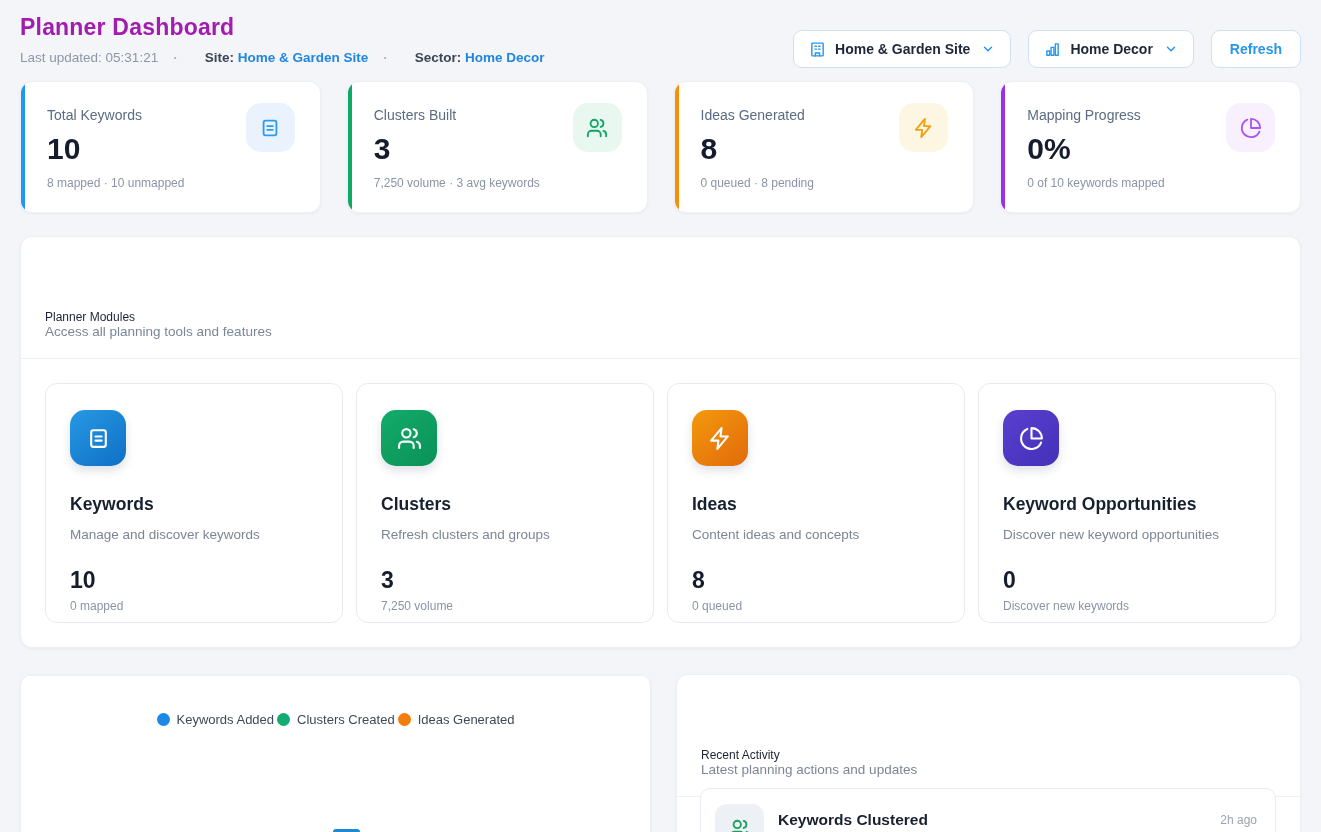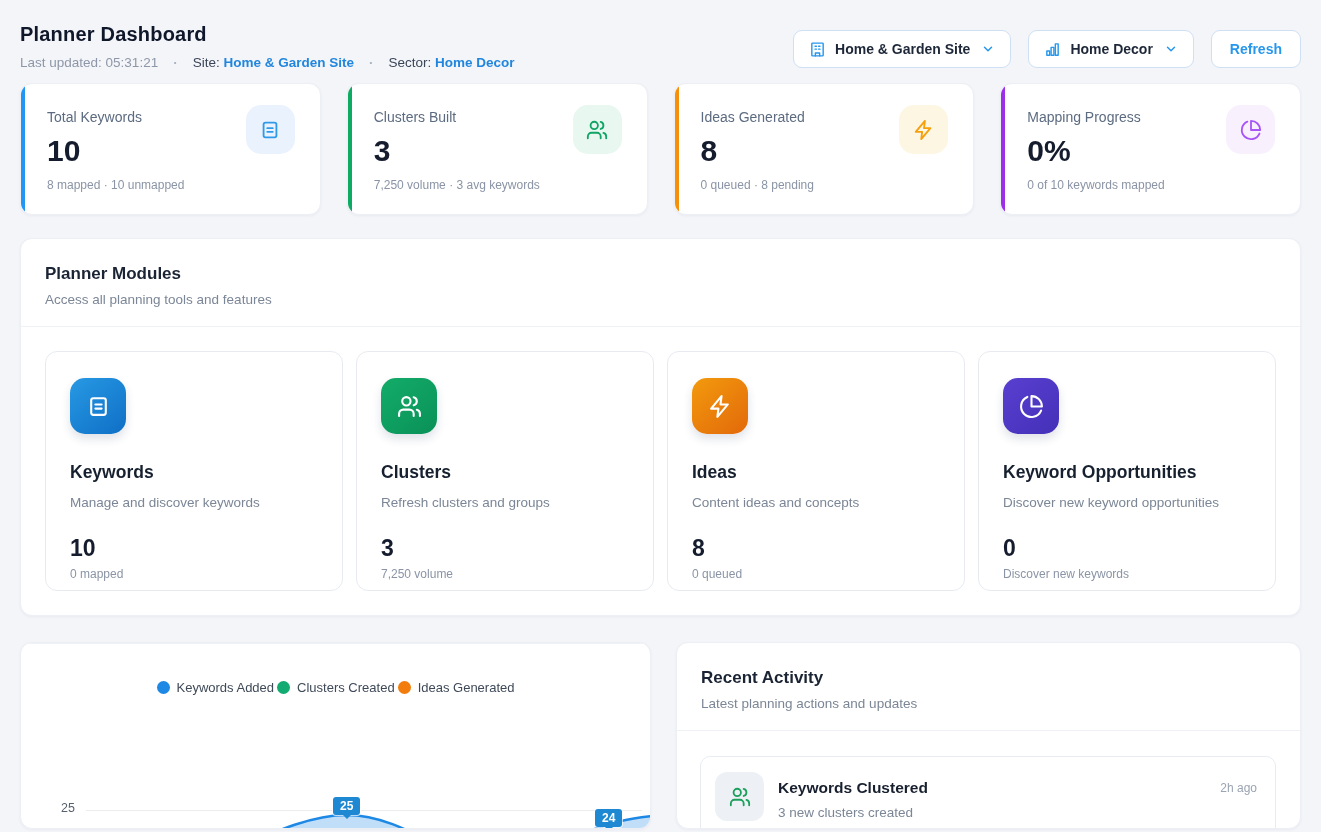--- a/index.html
+++ b/index.html
@@ -6,23 +6,23 @@
   html,body { width:1321px; height:832px; overflow:hidden; }
   body {
     background:#f4f5f9;
     font-family:"Liberation Sans", sans-serif;
     color:#18202f;
   }
   .page { padding:14px 20px 0 20px; }
 
   
   .header { display:flex; justify-content:space-between; align-items:flex-start; }
-  .page-title { font-size:20px; font-weight:800; color:#0f172a; letter-spacing:.2px; margin-top:9px; }
+  .page-title { font-size:23px; font-weight:800; color:#a21caf; letter-spacing:.2px; }
   .sub-row { margin-top:9px; font-size:13.5px; color:#8d97a7; display:flex; align-items:center; gap:15px; }
-  .sub-label { color:#3a4558; font-weight:400; }
+  .sub-label { color:#3a4558; font-weight:700;margin-left:12px; }
   .sub-link { color:#2186dd; font-weight:700; text-decoration:none; cursor:pointer; }
   .sub-dot { color:#aab3c0; font-weight:700; }
   .controls { display:flex; gap:17px; margin-top:16px; }
   .ctl-btn {
     display:flex; align-items:center; gap:9px; height:38px; padding:0 15px;
     background:#fff; border:1px solid #cfe0f5; border-radius:9px;
     font-family:inherit; font-size:14px; font-weight:700; color:#1d2738; cursor:pointer;
   }
   .ctl-btn .btn-ic { color:#2697ec; display:flex; }
   .ctl-btn .chev { color:#2697ec; display:flex; margin-left:2px; }
@@ -40,22 +40,22 @@
   .stat-value { font-size:30px; font-weight:800; color:#141c2e; margin-top:9px; }
   .stat-detail { font-size:12px; color:#8a94a6; margin-top:10px; }
   .stat-icon { position:absolute; right:25px; top:21px; width:49px; height:49px; border-radius:15px;
     display:flex; align-items:center; justify-content:center; }
   .stat-icon svg { width:22px; height:22px; }
 
   
   .panel { background:#fff; border:1px solid #eceff4; border-radius:12px; margin-top:23px;
     box-shadow:0 1px 3px rgba(25,39,70,.05); }
   .panel-head { padding:25px 24px 19px 24px; }
-  .panel-title { font-size:17px; font-weight:700; color:#1b2434; }
-  .panel-sub { font-size:13.5px; color:#7b8696; margin-top:8px; }
+  .panel-title { font-size:12px; font-weight:400; color:#1b2434;margin-top:48px; }
+  .panel-sub { font-size:13.5px; color:#7b8696; }
   .panel-div { border-top:1px solid #eef1f5; }
 
   
   .modules-grid { display:grid; grid-template-columns:repeat(4,1fr); gap:13px; padding:24px; }
   .module-card { border:1px solid #e7ebf1; border-radius:12px; padding:26px 24px; height:240px; cursor:pointer; background:#fff; }
   .module-icon { width:56px; height:56px; border-radius:15px; display:flex; align-items:center; justify-content:center;
     color:#fff; background:linear-gradient(140deg, var(--c1), var(--c2)); box-shadow:0 5px 10px rgba(30,50,90,.14); }
   .module-icon svg { width:25px; height:25px; }
   .module-title { font-size:17.5px; font-weight:800; color:#16202f; margin-top:28px; }
   .module-desc { font-size:13.5px; color:#7b8696; margin-top:12px; }

